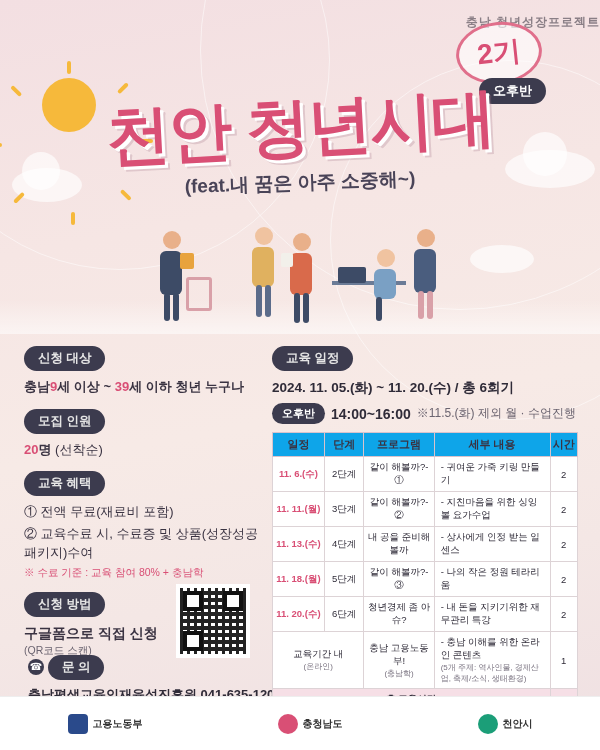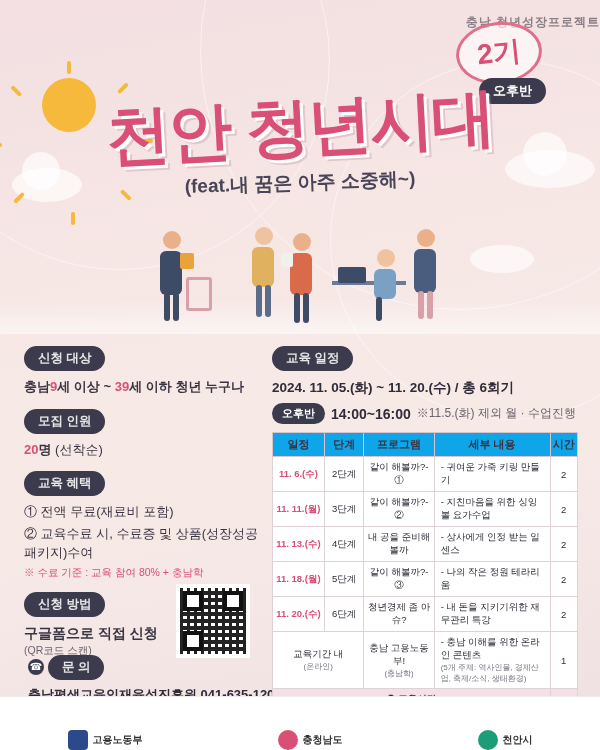--- a/index.html
+++ b/index.html
@@ -149,21 +149,21 @@
     border: 1px solid #ddd3d6; padding: 4px 3px; text-align: center;
   }
   table.sched td.date { color: #d94f75; font-weight: bold; white-space: nowrap; }
   table.sched td.detail { text-align: left; padding-left: 6px; }
   .sub-note { font-size: 8px; color: #7a7380; display: block; }
   .total-row td { background: #f6dfe6; font-weight: bold; }
 
   
   .footer {
     position: absolute; left: 0; right: 0; bottom: 0; height: 54px;
-    background: #fff; display: flex; align-items: flex-end; justify-content: space-around;
+    background: #fff; display: flex; align-items: center; justify-content: space-around;
     border-top: 1px solid #eee;
   }
   .logo { display: flex; align-items: center; gap: 5px; font-size: 10px; color: #333; font-weight: bold;}
   .logo-mark { width: 20px; height: 20px; border-radius: 4px; }
 </style>
 </head>
 <body>
 
 <div class="poster">
 

